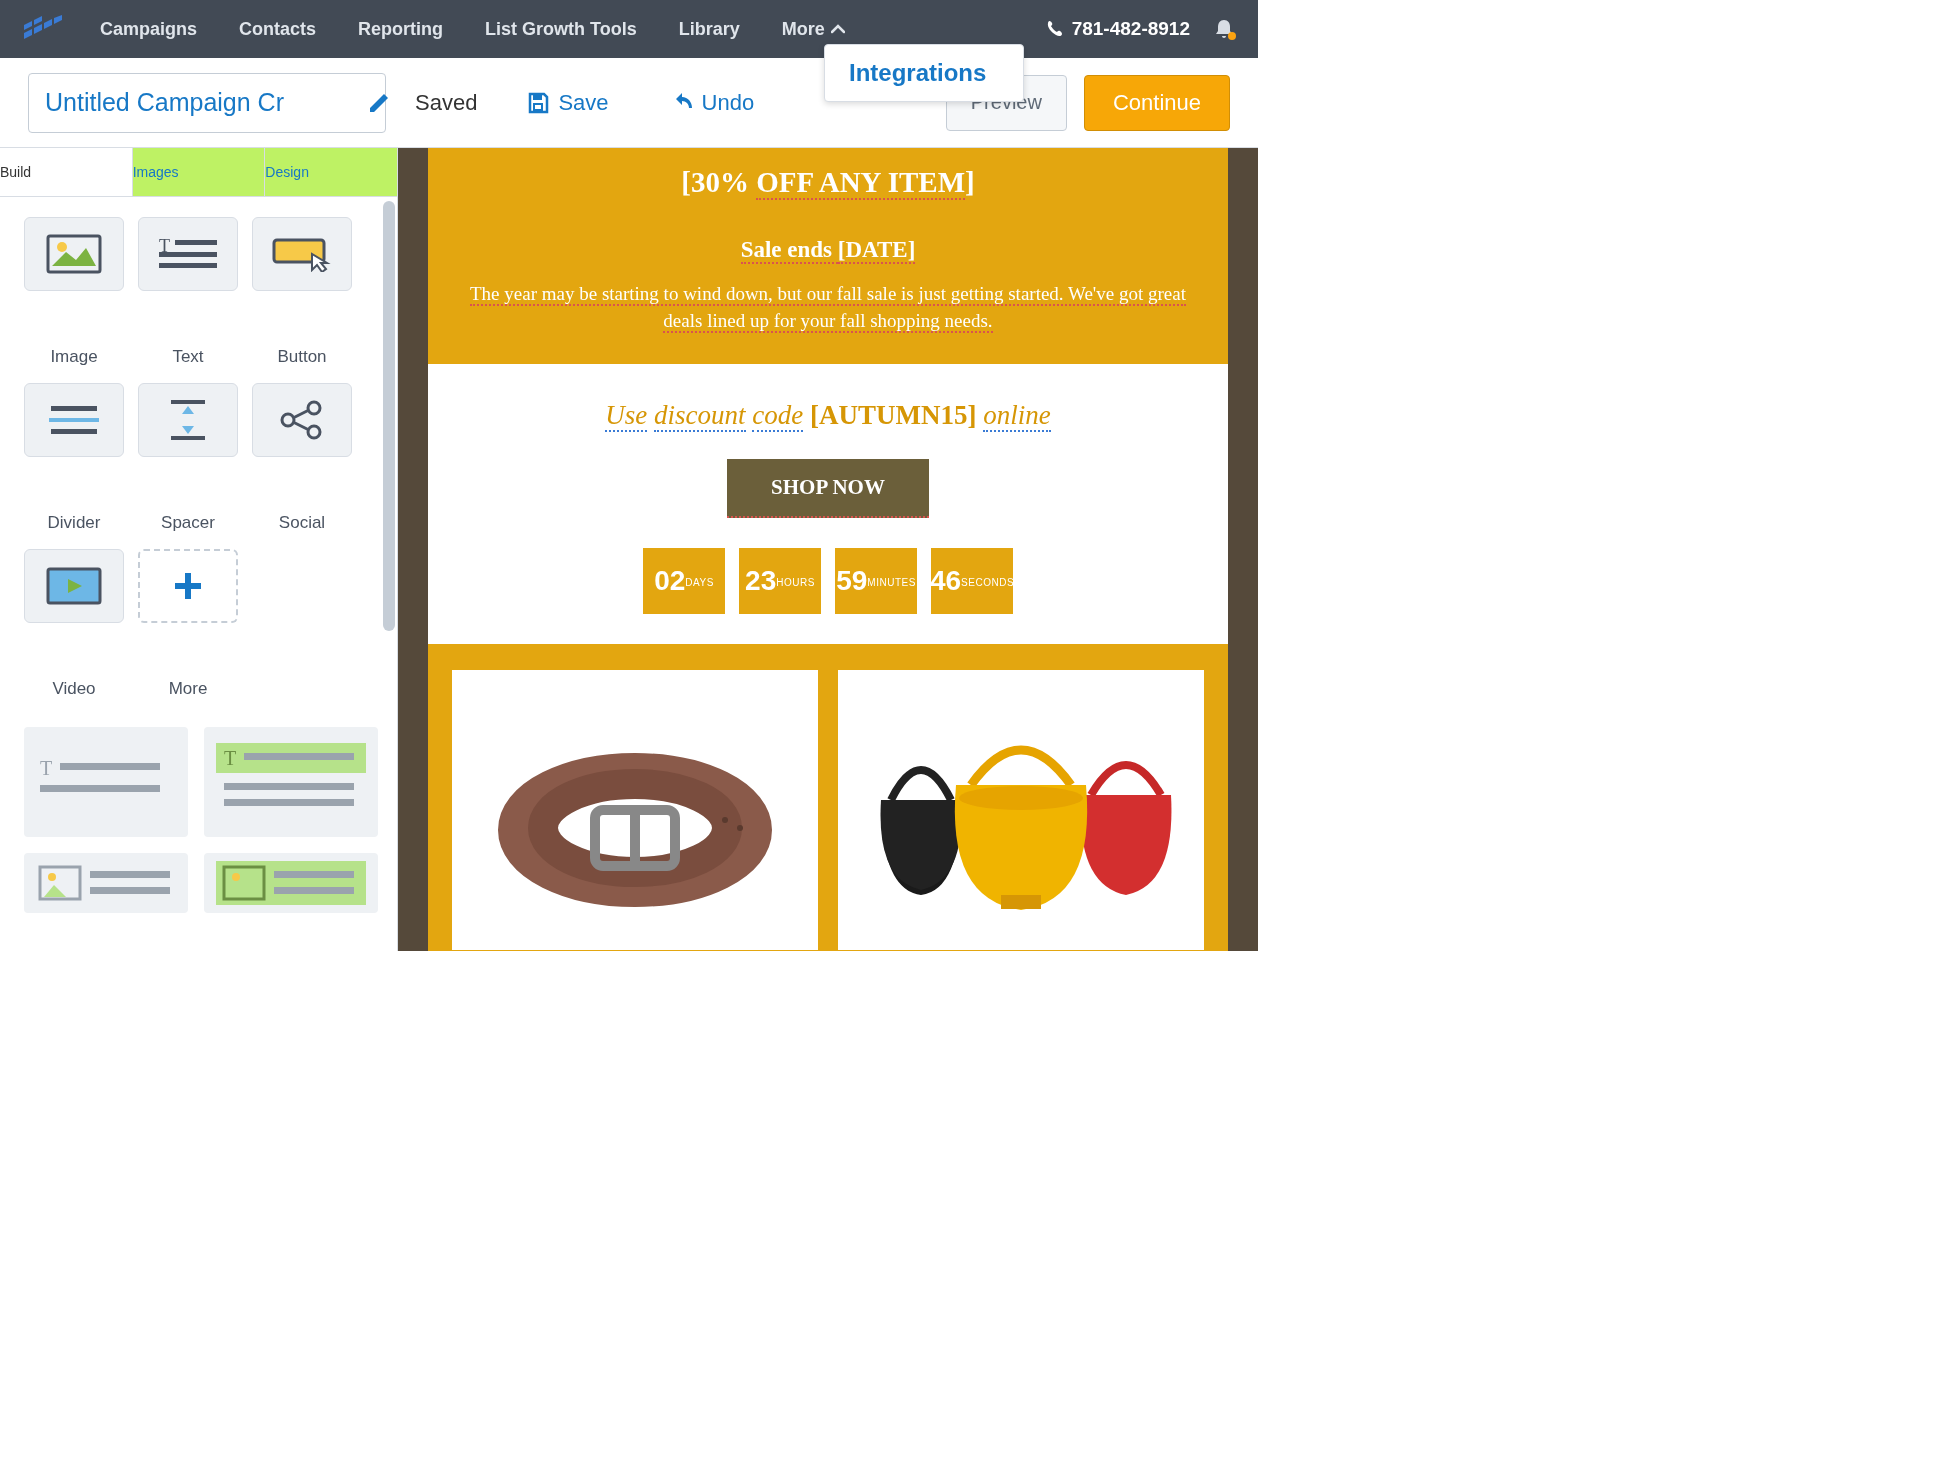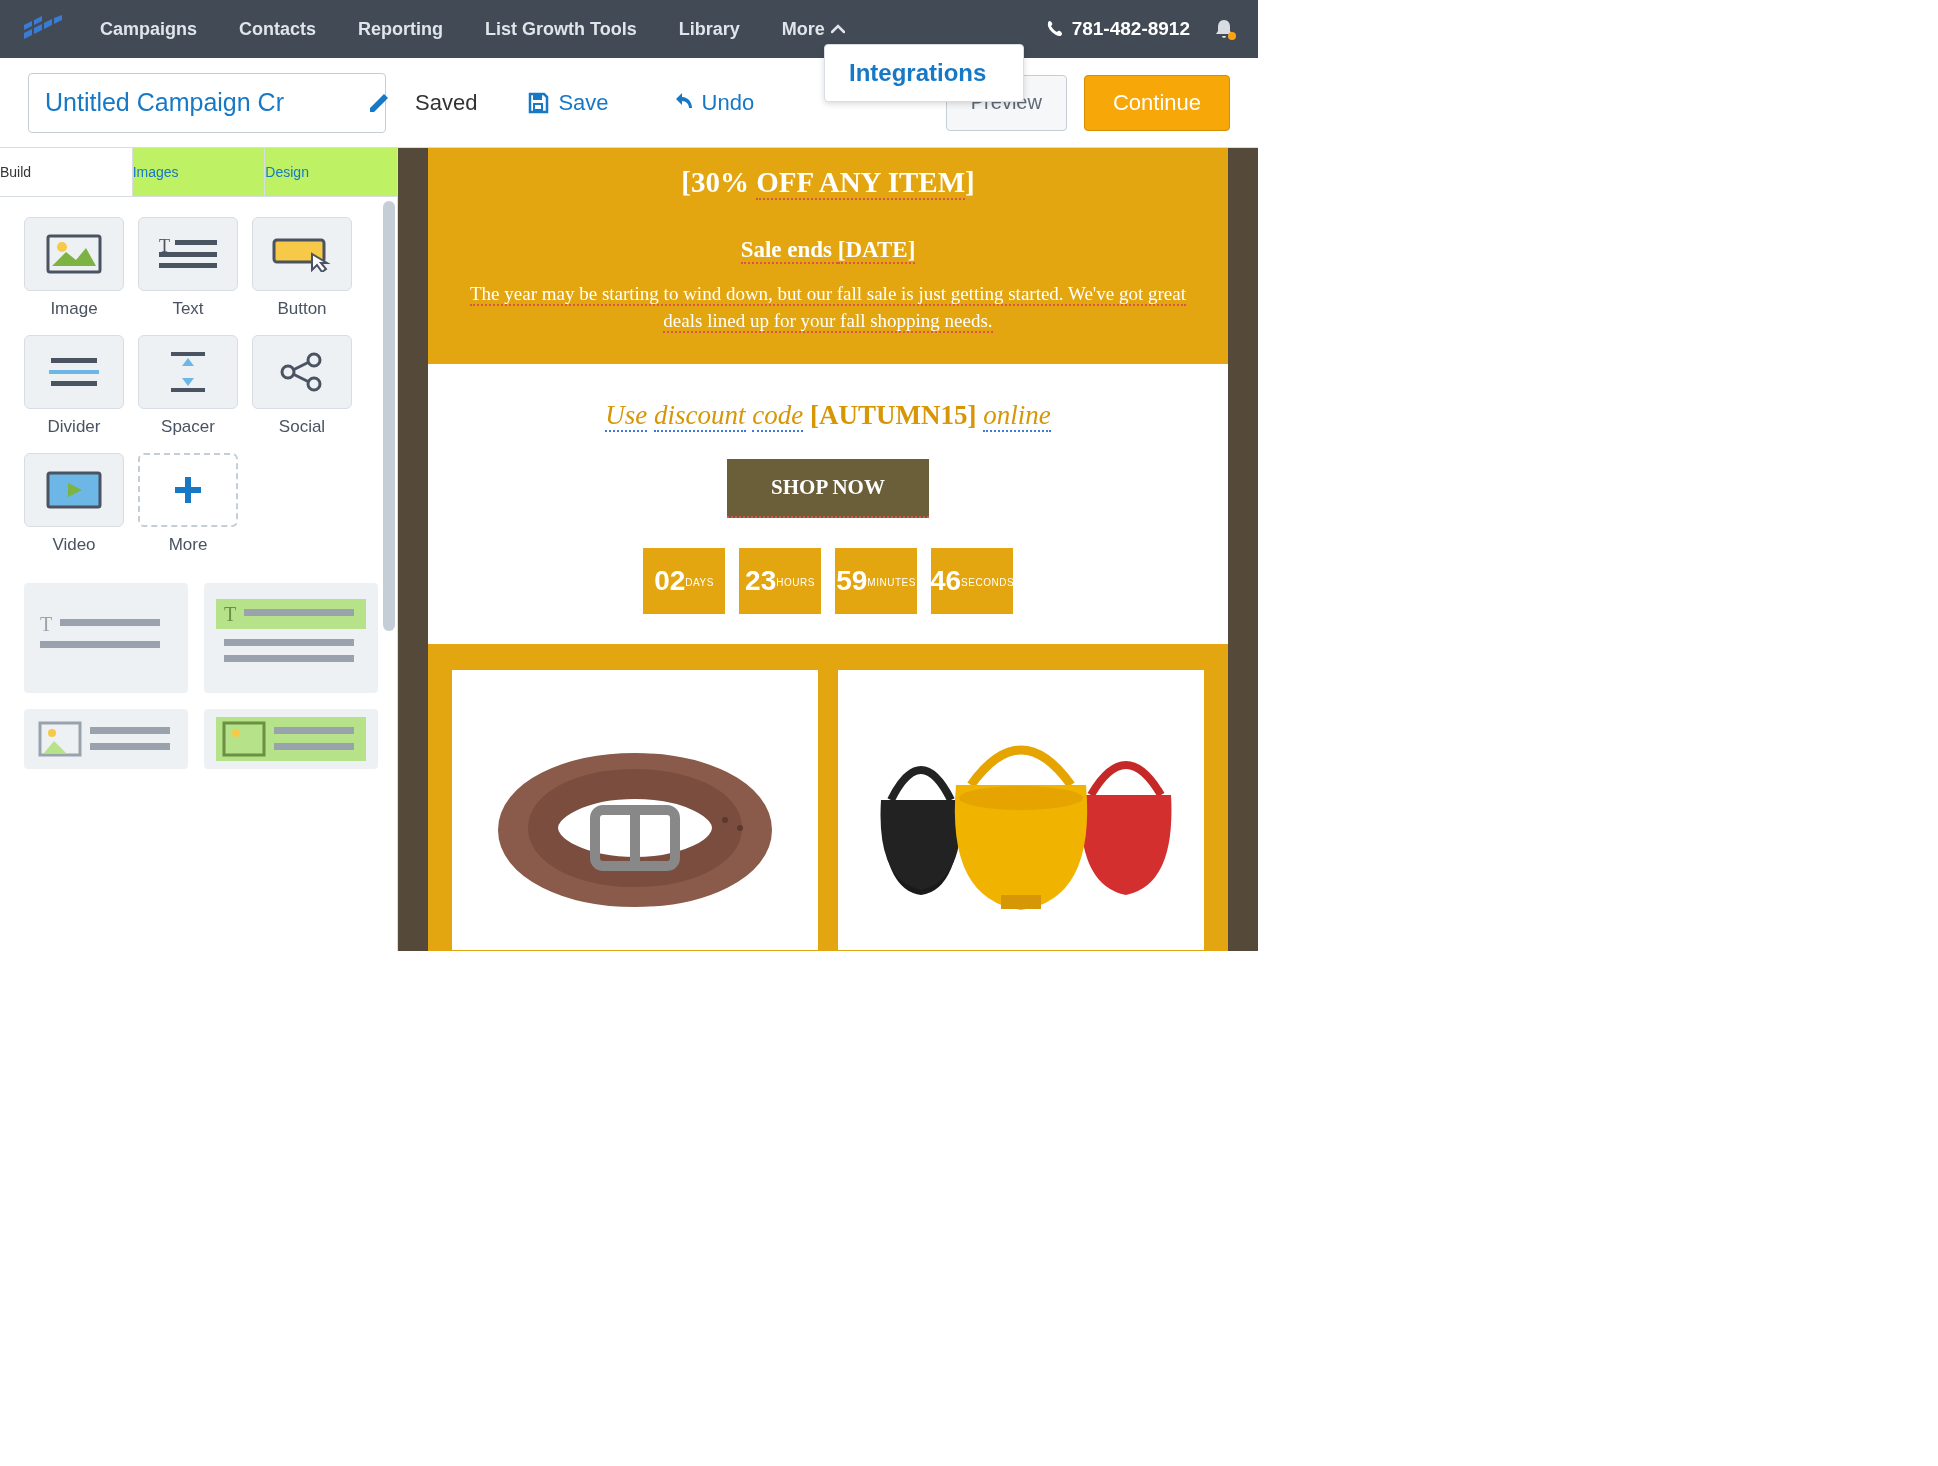--- a/index.html
+++ b/index.html
@@ -36,21 +36,21 @@
 .sidebar-tabs { display: flex; border-bottom: 1px solid #d8dde4; }
 .sidebar-tab { flex: 1; text-align: left; padding: 16px 0; font-size: 14px; cursor: pointer; }
 .sidebar-tab.active { color: #333; font-weight: 500; background: #fff; }
 .sidebar-tab.inactive { color: #1778c6; background: #bef264; border-left: 1px solid #d8dde4; }
 .sidebar-body { flex: 1; overflow-y: auto; padding: 20px 24px; position: relative; }
 .sidebar-scroll-track { position: absolute; right: 2px; top: 4px; width: 12px; height: 430px; background: #c5cdd6; border-radius: 6px; }
 .block-grid { display: grid; grid-template-columns: repeat(3, 100px); gap: 16px 14px; margin-bottom: 28px; }
 .block-tile { display: flex; flex-direction: column; align-items: center; gap: 8px; cursor: grab; }
 .tile-icon { width: 100px; height: 74px; background: #eef1f4; border: 1px solid #d8dde4; border-radius: 6px; display: flex; align-items: center; justify-content: center; }
 .tile-icon.more { background: #fff; border: 2px dashed #c5cdd6; }
-.tile-label { font-size: 17px; color: #4a5361; }
+.tile-label { font-size: 17px; color: #4a5361; margin-top: 48px; }
 .layouts-heading { font-size: 19px; font-weight: 600; color: #333; background: #eef1f4; padding: 12px 24px; margin: 0 -24px 16px -24px; border-top: 1px solid #d8dde4; border-bottom: 1px solid #d8dde4; }
 .layout-grid { display: grid; grid-template-columns: repeat(2, 1fr); gap: 16px; }
 .layout-tile { height: 110px; background: #eef1f4; border-radius: 4px; cursor: grab; display: flex; align-items: center; justify-content: center; padding: 12px; }
 
 
 .canvas { flex: 1; background: #55493a; overflow-y: auto; display: flex; justify-content: center; }
 .email-outer { width: 800px; background: #e3a610; }
 .hero { text-align: center; padding: 18px 40px 30px; color: #fff; }
 .hero-h1 { font-size: 29px; font-weight: 700; margin-bottom: 6px; font-family: Georgia, serif; }
 .hero-h1 .underline-red { border-bottom: 2px dotted #d9534f; }

